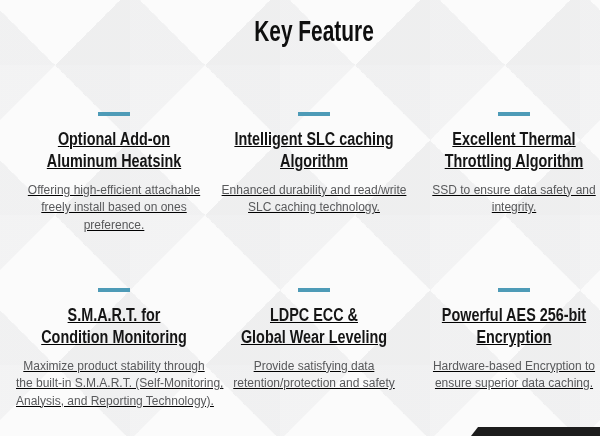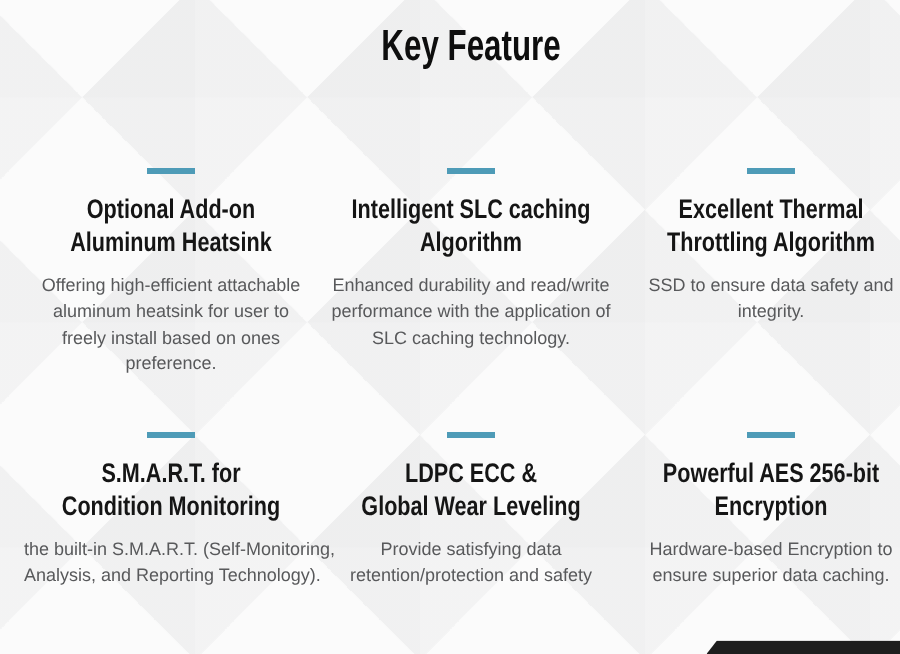--- a/index.html
+++ b/index.html
@@ -36,21 +36,21 @@
     transform: scaleX(0.72);
     transform-origin: 50% 0;
     white-space: nowrap;
   }
   .grid {
     margin-top: 64px;
     display: grid;
     grid-template-columns: repeat(3, 200px);
     grid-auto-rows: 176px;
   }
-  .cell { text-align: center; }
+  .cell { text-align: center; text-decoration: underline; }
   .bar {
     width: 32px;
     height: 4px;
     margin: 0 auto;
     background: var(--accent-color, #4e9bb7);
   }
   .ftitle {
     margin: 13px 0 0 0;
     font-size: 18px;
     font-weight: 700;
@@ -87,35 +87,33 @@
   <div class="grid">
 
     <div class="cell">
       <div class="bar"></div>
       <h3 class="ftitle">
         <span>Optional Add-on</span>
         <span>Aluminum Heatsink</span>
       </h3>
       <p class="fdesc">
         <span>Offering high-efficient attachable</span>
-        <span>aluminum heatsink for user to</span>
         <span>freely install based on ones</span>
         <span>preference.</span>
       </p>
     </div>
 
     <div class="cell">
       <div class="bar"></div>
       <h3 class="ftitle">
         <span>Intelligent SLC caching</span>
         <span>Algorithm</span>
       </h3>
       <p class="fdesc">
         <span>Enhanced durability and read/write</span>
-        <span>performance with the application of</span>
         <span>SLC caching technology.</span>
       </p>
     </div>
 
     <div class="cell">
       <div class="bar"></div>
       <h3 class="ftitle">
         <span>Excellent Thermal</span>
         <span>Throttling Algorithm</span>
       </h3>
@@ -125,20 +123,21 @@
       </p>
     </div>
 
     <div class="cell">
       <div class="bar"></div>
       <h3 class="ftitle">
         <span>S.M.A.R.T. for</span>
         <span>Condition Monitoring</span>
       </h3>
       <p class="fdesc">
+        <span>Maximize product stability through</span>
         <span>the built-in S.M.A.R.T. (Self-Monitoring,</span>
         <span>Analysis, and Reporting Technology).</span>
       </p>
     </div>
 
     <div class="cell">
       <div class="bar"></div>
       <h3 class="ftitle">
         <span>LDPC ECC &amp;</span>
         <span>Global Wear Leveling</span>

